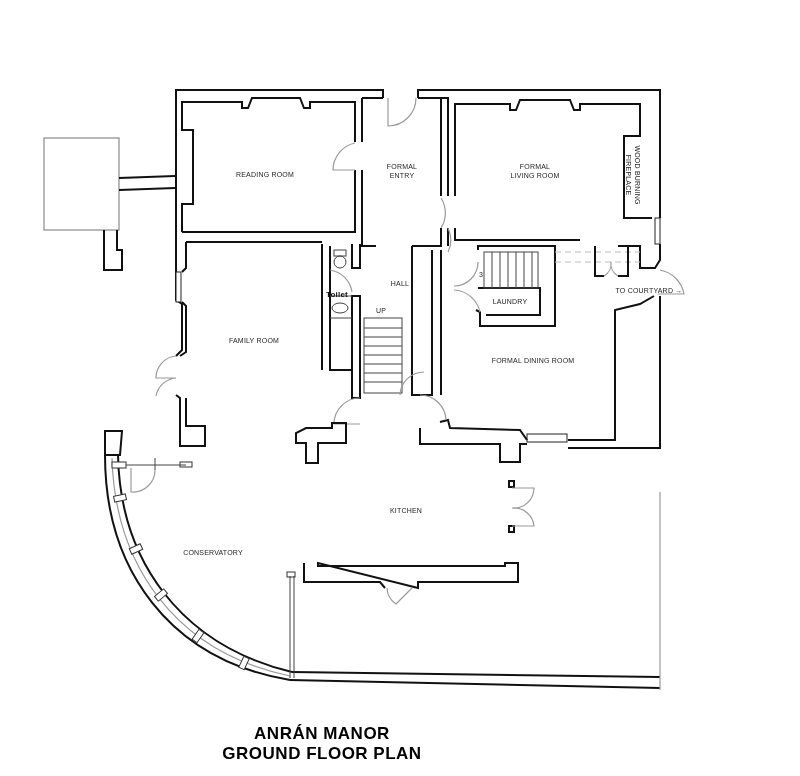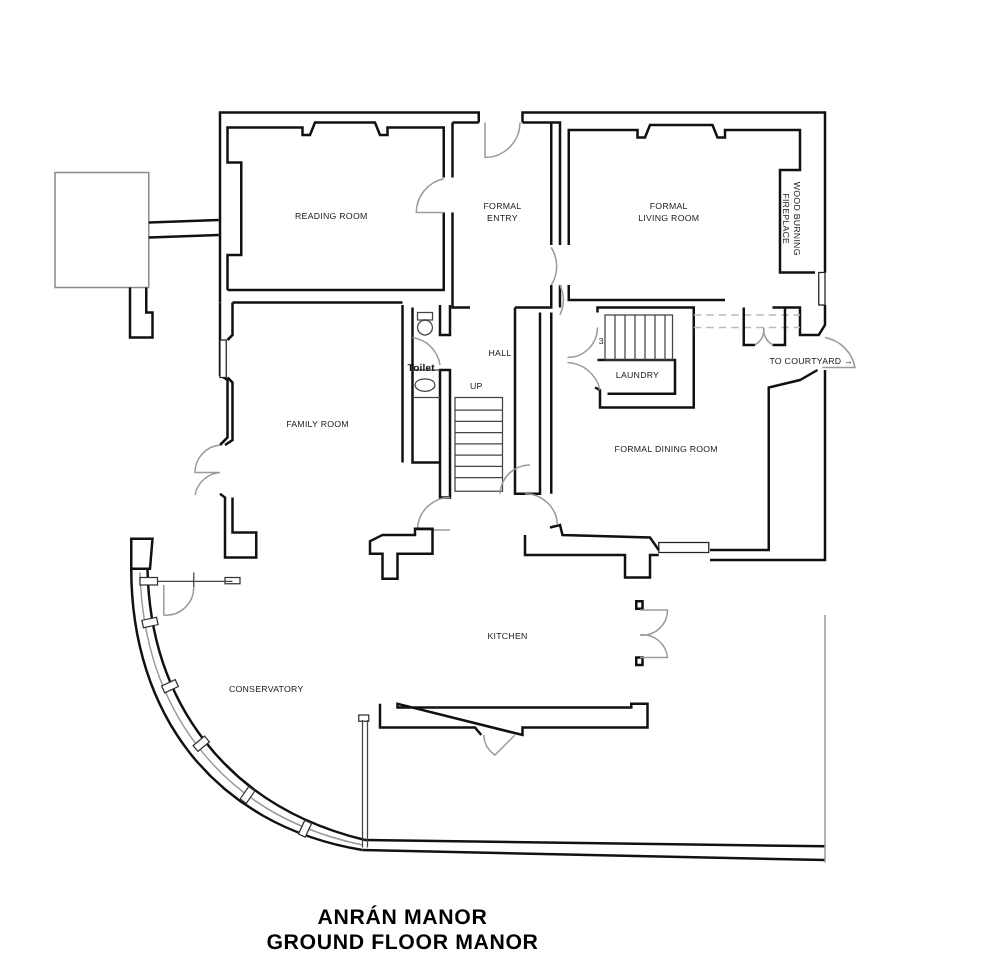--- a/index.html
+++ b/index.html
@@ -155,13 +155,13 @@
 <div class="lbl" style="left:381px; top:310px;">UP</div>
 <div class="lbl" style="left:481px; top:274px;">3</div>
 <div class="lbl" style="left:510px; top:301px;">LAUNDRY</div>
 <div class="lbl" style="left:649px; top:290px;">TO COURTYARD →</div>
 <div class="lbl" style="left:254px; top:340px;">FAMILY ROOM</div>
 <div class="lbl" style="left:533px; top:360px;">FORMAL DINING ROOM</div>
 <div class="lbl" style="left:406px; top:510px;">KITCHEN</div>
 <div class="lbl" style="left:213px; top:552px;">CONSERVATORY</div>
 
 <div class="title" style="top:724px;">ANRÁN MANOR</div>
-<div class="title" style="top:744px;">GROUND FLOOR MANOR</div>
+<div class="title" style="top:744px;">GROUND FLOOR PLAN</div>
 
 </body></html>

